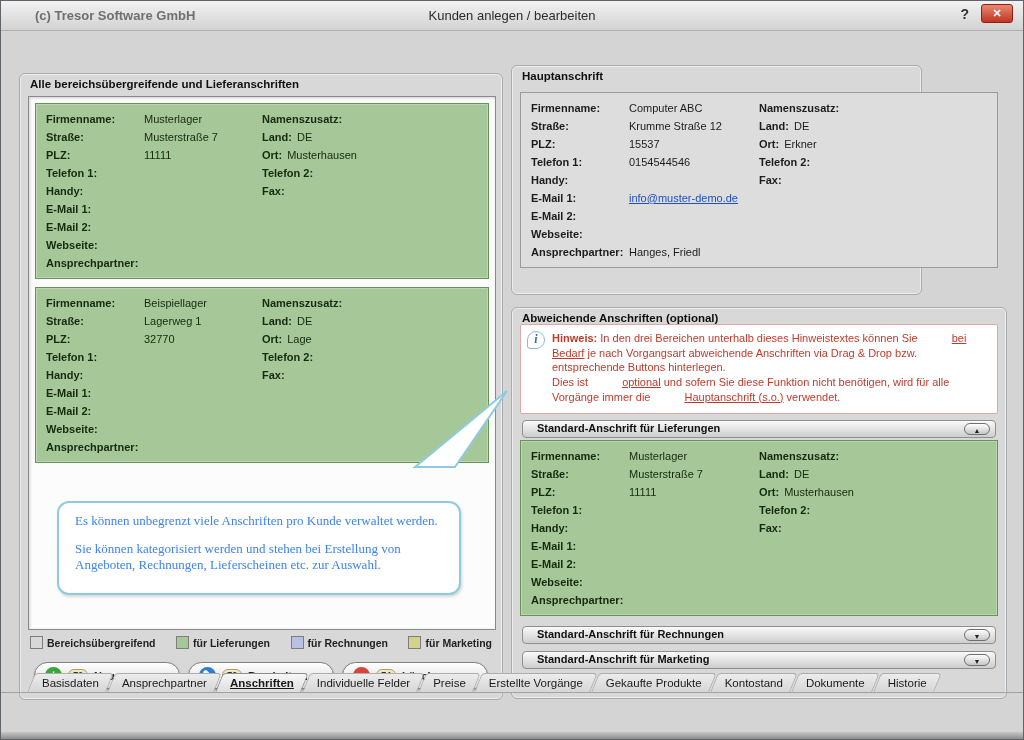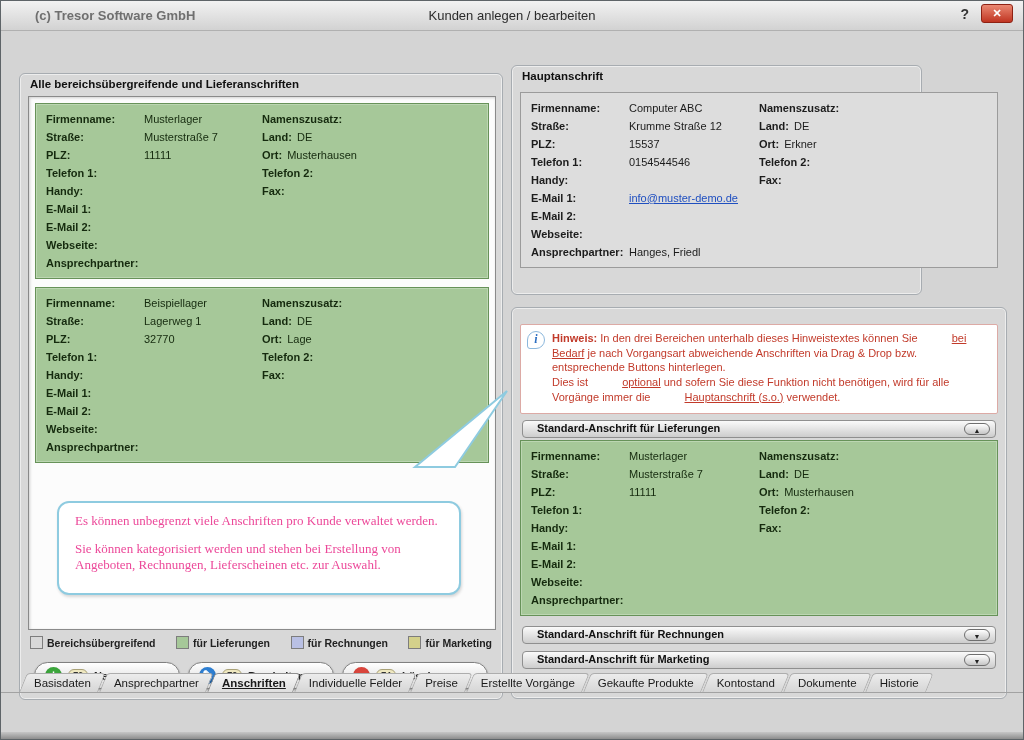--- a/index.html
+++ b/index.html
@@ -49,39 +49,39 @@
   .hint-text b { font-weight:bold; }
   .u { text-decoration:underline;padding-left:31px; }
 
   
   .section-header { position:absolute; left:10px; width:474px; height:18px; background:linear-gradient(#fafafa,#cdcdcd); border:1px solid #8f8f8f; border-radius:4px; font-size:11px; font-weight:bold; color:#111; line-height:15px; padding-left:14px; cursor:pointer; }
   .sh-1 { top:112px; } .sh-2 { top:318px; } .sh-3 { top:343px; }
   .sh-btn { position:absolute; right:5px; top:2px; width:26px; height:12px; border:1px solid #6f6f6f; border-radius:7px; background:linear-gradient(#ffffff,#c6c6c6); text-align:center; line-height:10px; cursor:pointer; }
   .chev { font-size:7px; color:#222; }
 
   
-  .callout { position:absolute; left:28px; top:404px; width:404px; height:94px; border:2px solid #8ecbe0; border-radius:12px; background:#fff; padding:10px 16px; font-family:"Liberation Serif", serif; font-size:13px; color:#ec4899; box-shadow:1px 2px 3px rgba(0,0,0,0.15); }
+  .callout { position:absolute; left:28px; top:404px; width:404px; height:94px; border:2px solid #8ecbe0; border-radius:12px; background:#fff; padding:10px 16px; font-family:"Liberation Serif", serif; font-size:13px; color:#3b82f6; box-shadow:1px 2px 3px rgba(0,0,0,0.15); }
   .callout p + p { margin-top:12px; }
   .tail { position:absolute; left:396px; top:386px; width:120px; height:82px; z-index:5; pointer-events:none; }
 
   
   .legend { position:absolute; left:10px; right:10px; top:562px; display:flex; justify-content:space-between; align-items:center; }
   .legend-item { display:flex; align-items:center; gap:4px; font-size:10.5px; font-weight:bold; color:#222; }
   .sw { width:13px; height:13px; border:1px solid #7d7d7d; display:inline-block; }
 
   
   .btnrow { position:absolute; left:14px; right:14px; top:588px; display:flex; justify-content:space-between; }
   .btn { border:1px solid #808080; background:linear-gradient(#ffffff,#d6d6d6); box-shadow:0 1px 2px rgba(0,0,0,0.3); cursor:pointer; font-family:inherit; }
   .pill { width:146px; height:27px; border-radius:14px; display:flex; align-items:center; gap:6px; padding:0 10px; }
   .icoc { width:17px; height:17px; border-radius:50%; color:#fff; font-size:12px; font-weight:bold; text-align:center; line-height:16px; flex:0 0 17px; box-shadow: inset 0 -3px 3px rgba(0,0,0,0.3); }
   .fbadge { background:#efe8c0; border:1px solid #a9a177; border-radius:6px; font-size:8.5px; font-weight:bold; color:#333; padding:0 4px; line-height:11px; }
   .blabel { font-size:11px; font-weight:bold; color:#222; }
 
   
-  .tabbar { position:absolute; left:0; right:0; top:668px; height:24px; display:flex; align-items:flex-end; padding-left:22px; border-bottom:1px solid #a2a2a2; }
+  .tabbar { position:absolute; left:0; right:0; top:668px; height:24px; display:flex; align-items:flex-end; padding-left:30px; border-bottom:1px solid #a2a2a2; }
   .tab { position:relative; padding:4px 11px 3px; font-size:11.5px; color:#1a1a1a; cursor:pointer; margin-right:1px; white-space:nowrap; }
   .tab::before { content:""; position:absolute; inset:0; transform:skewX(-22deg); border:1px solid #adadad; border-bottom:none; border-radius:4px 4px 0 0; background:linear-gradient(#ececec,#d6d6d6); }
   .tab .tab-label { position:relative; }
   .tab.active .tab-label { font-weight:bold; text-decoration:underline; }
   .tab.active::before { background:linear-gradient(#f7f7f7,#dedede); border-color:#8f8f8f; }
 
   
   .footer { position:absolute; left:0; right:0; top:692px; height:41px; border-top:1px solid #ababab; background:#d4d4d4; }
   .btn.rect { position:absolute; left:28px; top:7px; height:26px; border-radius:5px; font-size:11px; font-weight:bold; color:#222; padding:0 14px; }
   .pillf { position:absolute; top:7px; height:26px; border-radius:13px; display:flex; align-items:center; gap:6px; padding:0 12px; }
@@ -455,20 +455,21 @@
           </span>
           <span class="half hr">
             <span class="al"></span>
             <span class="av"></span>
           </span>
         </div>
       </div>
   </div>
 
   <div class="groupbox gb-opt">
+    <div class="gb-title">Abweichende Anschriften (optional)</div>
 
     <div class="hintbox">
       <span class="info-ico">i</span>
       <div class="hint-text">
         <p><b>Hinweis:</b><span> In den drei Bereichen unterhalb dieses Hinweistextes können Sie </span><span class="u">bei Bedarf</span><span> je nach Vorgangsart abweichende Anschriften via Drag &amp; Drop bzw. entsprechende Buttons hinterlegen.</span></p>
         <p><span>Dies ist </span><span class="u">optional</span><span> und sofern Sie diese Funktion nicht benötigen, wird für alle Vorgänge immer die </span><span class="u">Hauptanschrift (s.o.)</span><span> verwendet.</span></p>
       </div>
     </div>
 
     <div class="section-header sh-1">

